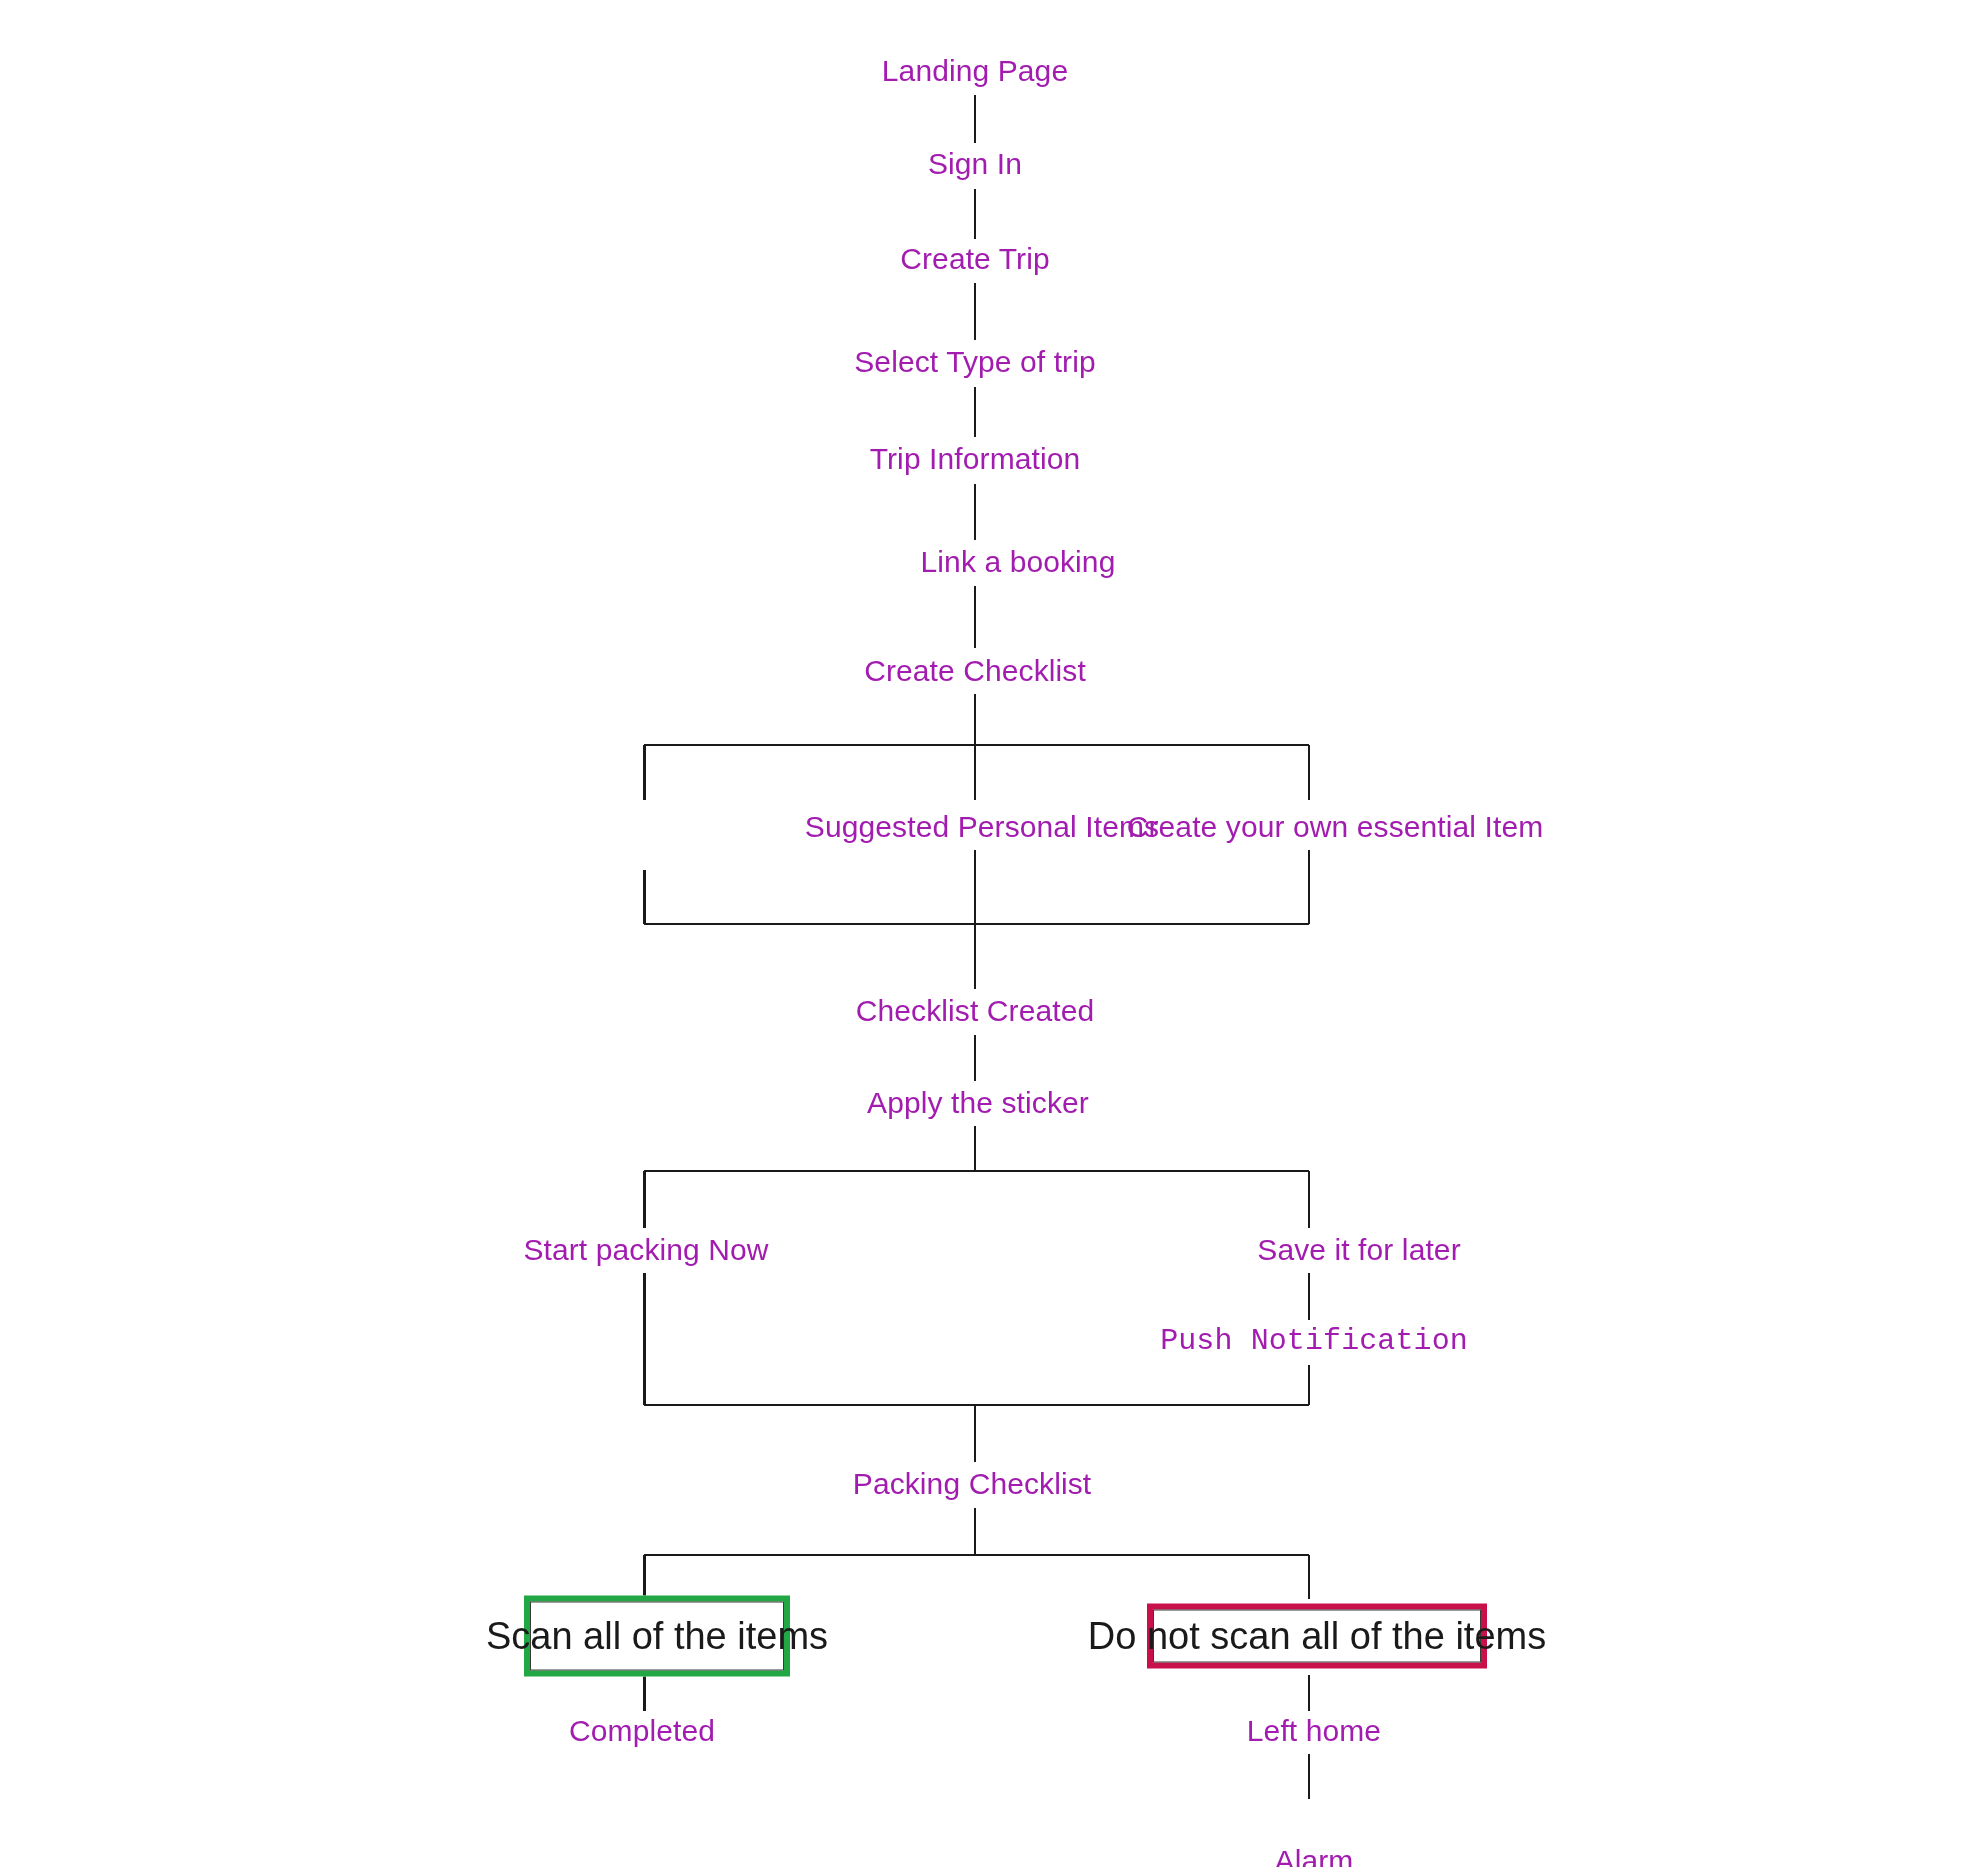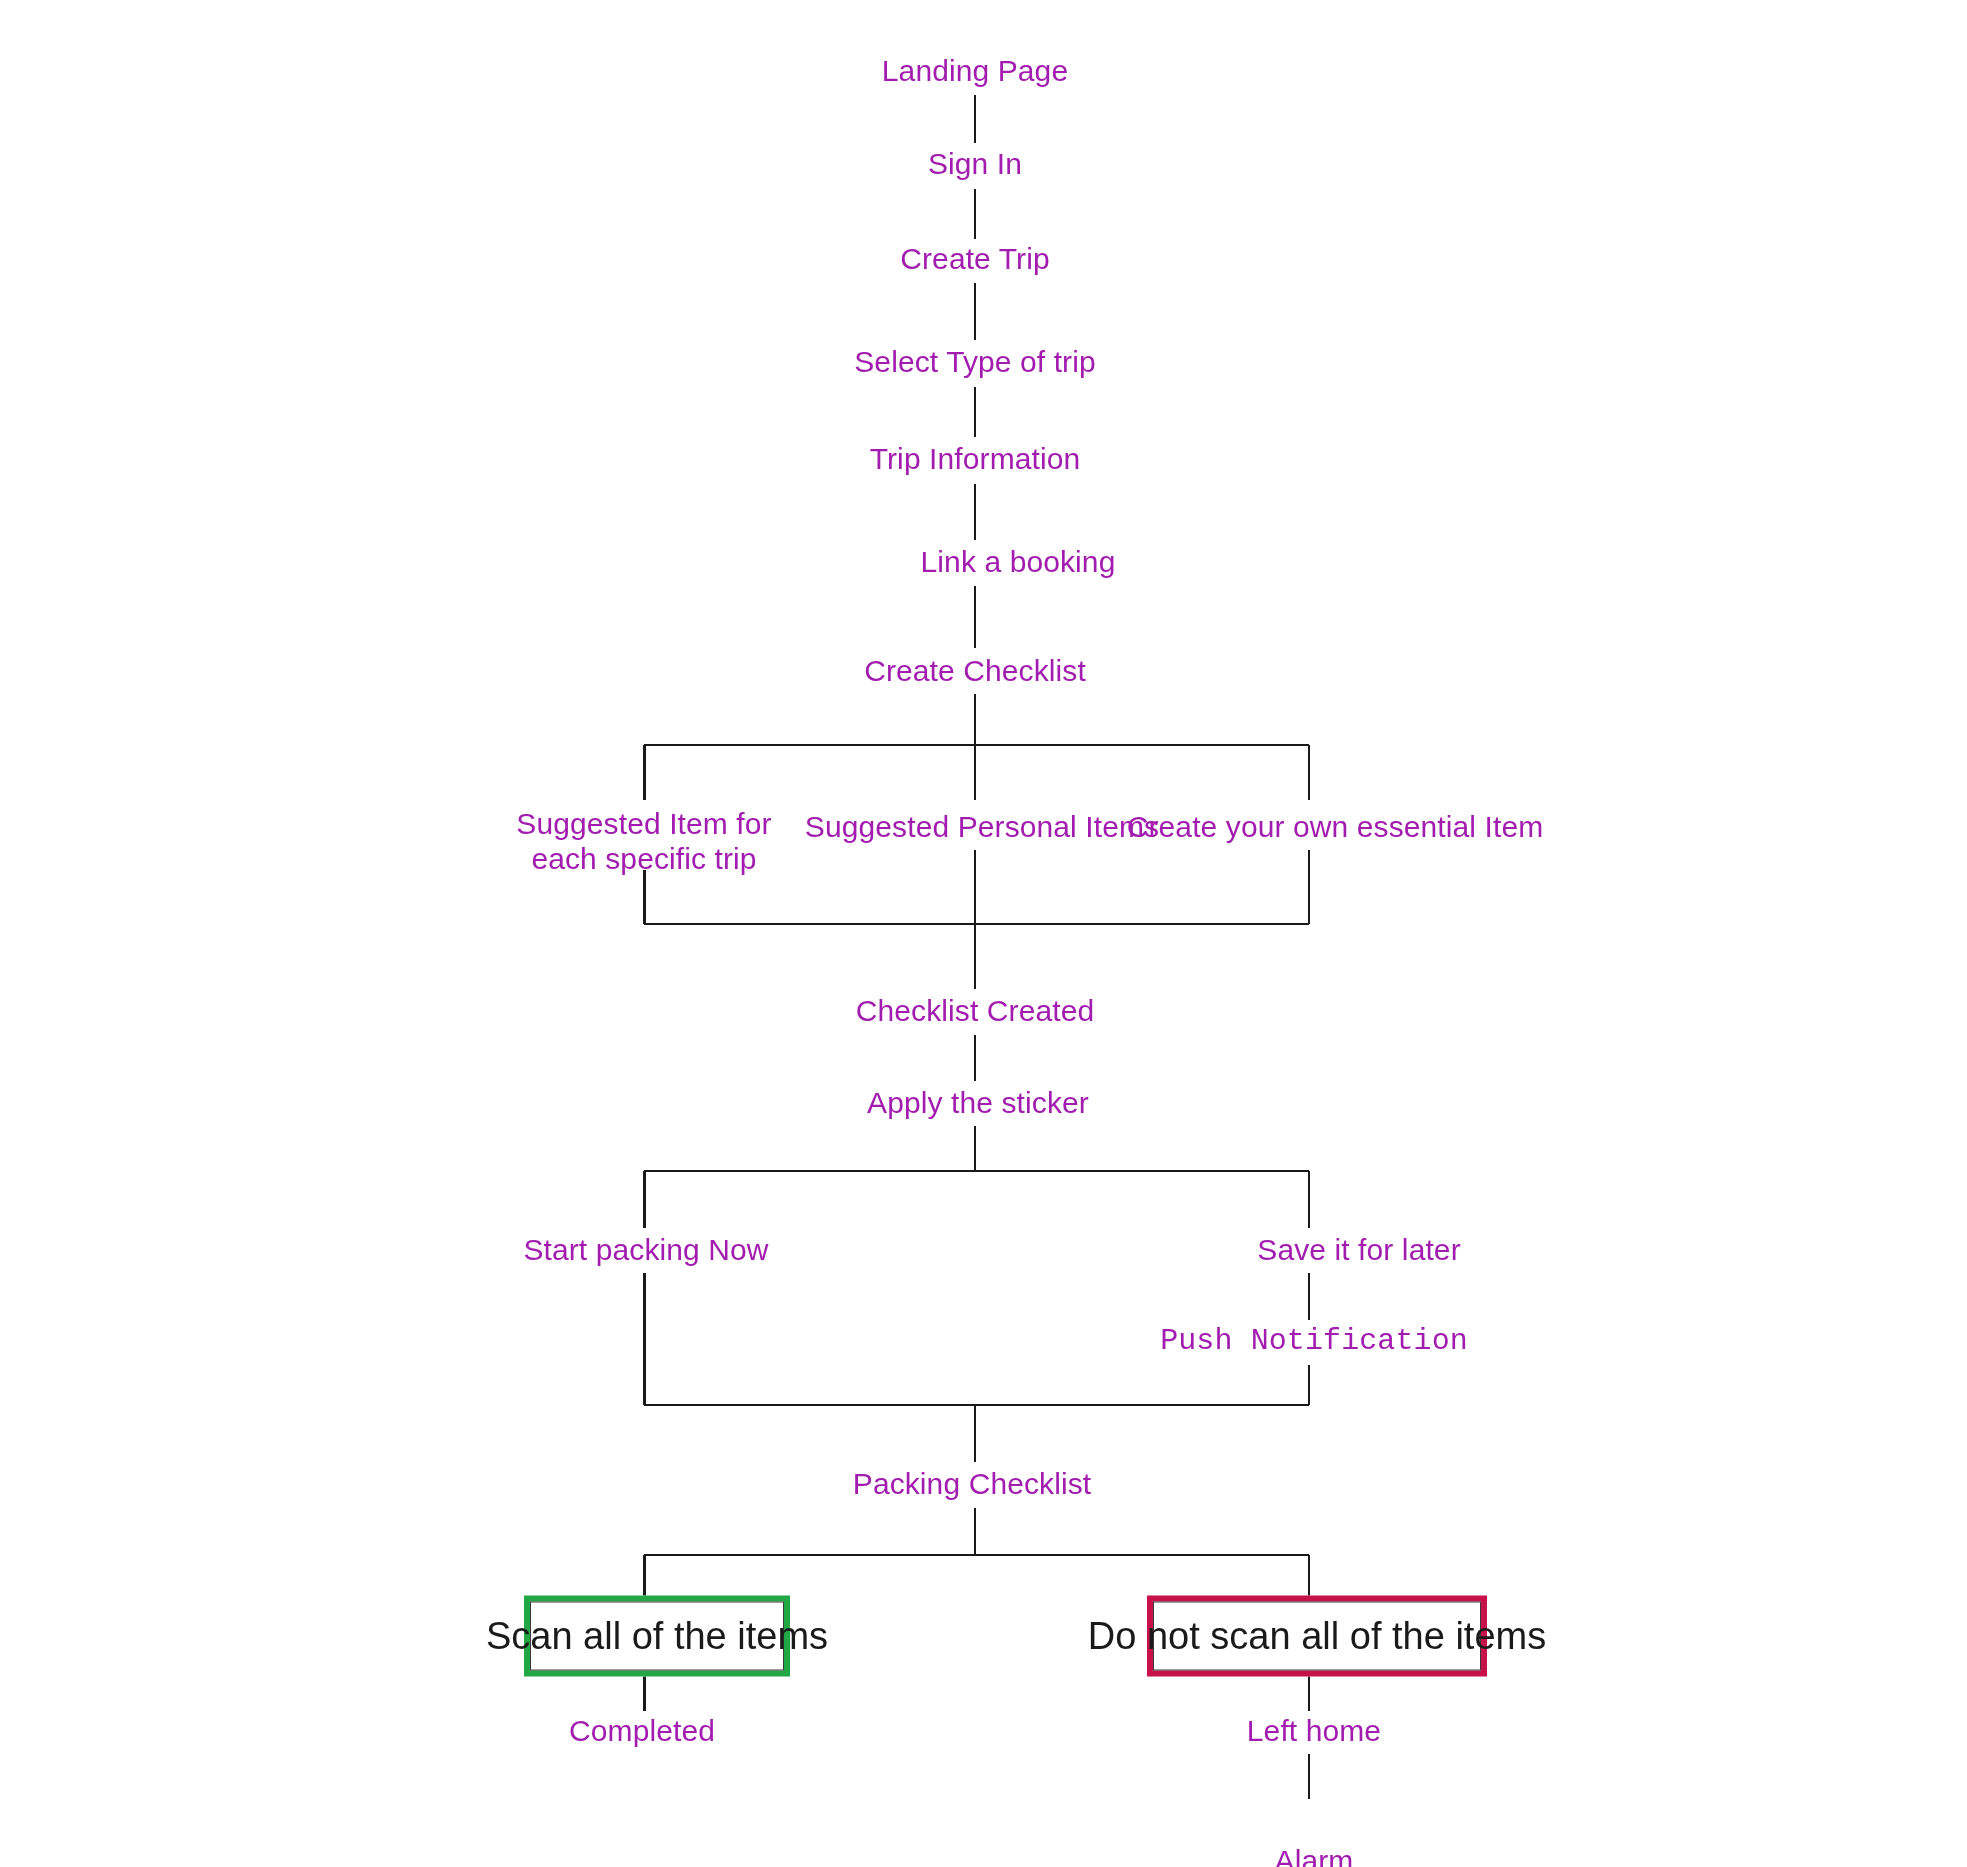--- a/index.html
+++ b/index.html
@@ -139,21 +139,20 @@
   <div class="node-label" style="left:975px; top:259px;">Create Trip</div>
 
   <div class="node-label" style="left:975px; top:362px;">Select Type of trip</div>
 
   <div class="node-label" style="left:975px; top:459px;">Trip Information</div>
 
   <div class="node-label" style="left:1018px; top:562px;">Link a booking</div>
 
   <div class="node-label" style="left:975px; top:671px;">Create Checklist</div>
 
-  <div class="node-label multiline" style="left:644px; top:841px;">Suggested Item for each specific trip</div>
 
   <div class="node-label" style="left:982px; top:827px;">Suggested Personal Items</div>
 
   <div class="node-label" style="left:1335px; top:827px;">Create your own essential Item</div>
 
   <div class="node-label" style="left:975px; top:1011px;">Checklist Created</div>
 
   <div class="node-label" style="left:978px; top:1103px;">Apply the sticker</div>
 
   <div class="node-label" style="left:646px; top:1250px;">Start packing Now</div>
@@ -161,21 +160,21 @@
   <div class="node-label" style="left:1314px; top:1250px;margin-left:45px;">Save it for later</div>
 
   <div class="node-label" style="left:1314px; top:1342px;font-family:Liberation Mono, monospace;">Push Notification</div>
 
   <div class="node-label" style="left:972px; top:1484px;">Packing Checklist</div>
 
   <div class="boxed green" style="left:657px; top:1636px; width:266px; height:81px;">
     <span class="inner">Scan all of the items</span>
   </div>
 
-  <div class="boxed red" style="left:1317px; top:1636px; width:340px; height:81px;">
+  <div class="boxed red" style="left:1317px; top:1636px; width:340px; height:65px;">
     <span class="inner">Do not scan all of the items</span>
   </div>
 
   <div class="node-label" style="left:642px; top:1731px;">Completed</div>
 
   <div class="node-label" style="left:1314px; top:1731px;">Left home</div>
 
   <div class="node-label" style="left:1314px; top:1821px;margin-top:40px;">Alarm</div>
 
 </div>

